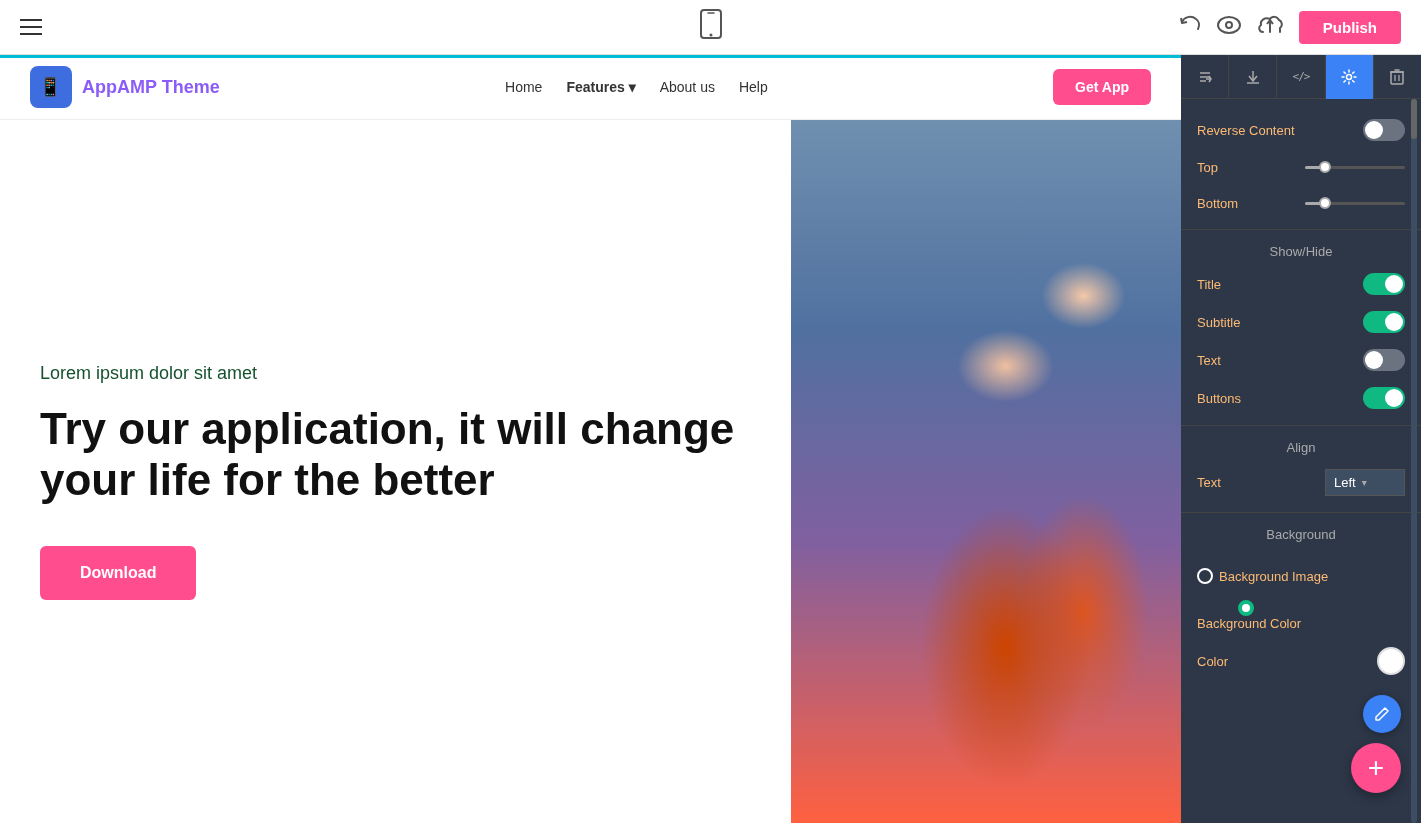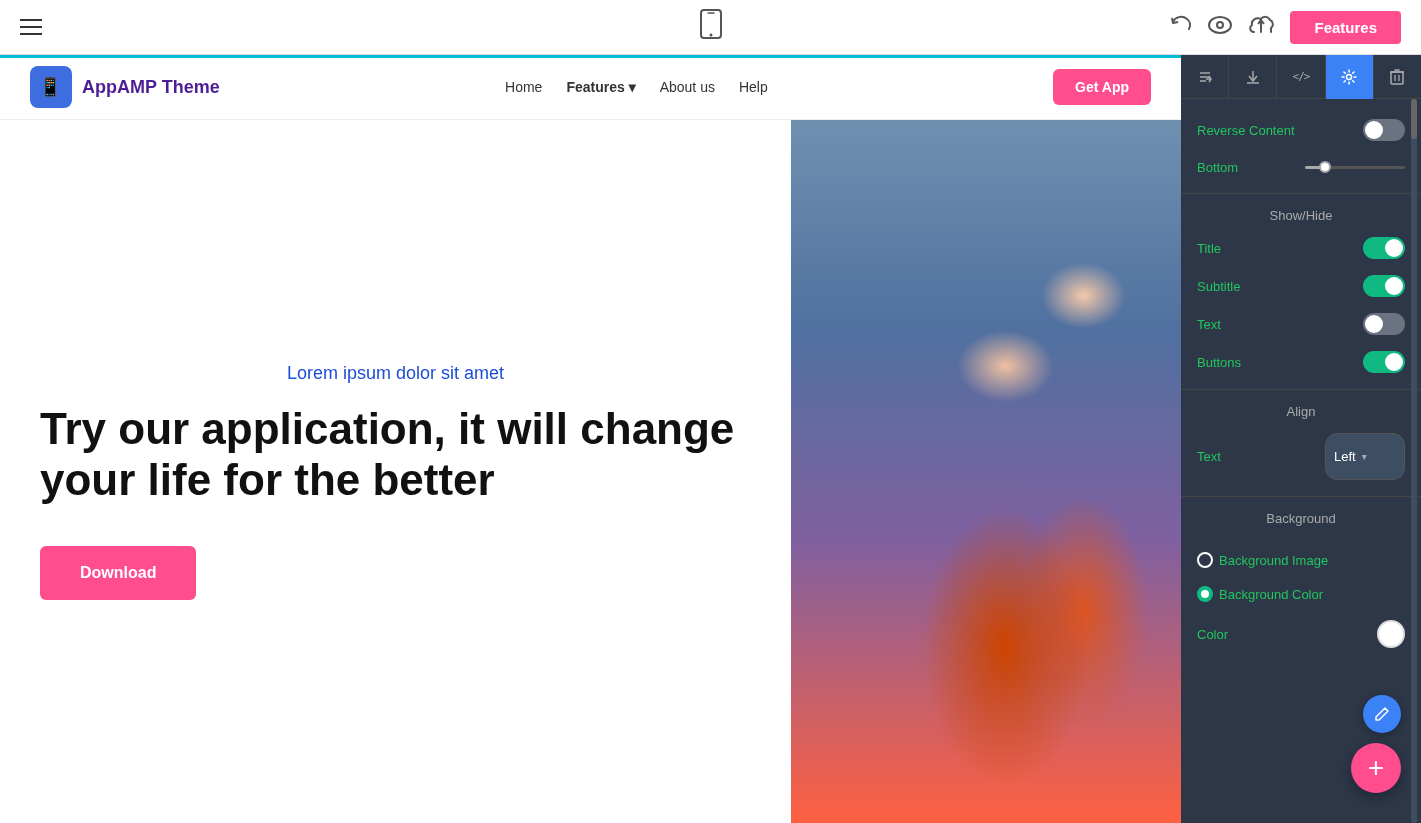--- a/index.html
+++ b/index.html
@@ -61,21 +61,21 @@
       border-bottom: 1px solid #eee;
     }
     .nav-logo { display: flex; align-items: center; gap: 10px; }
     .nav-logo-icon {
       width: 42px; height: 42px;
       background: #3d6ddf;
       border-radius: 8px;
       display: flex; align-items: center; justify-content: center;
       color: #fff; font-size: 18px;
     }
-    .nav-logo-text { font-size: 18px; font-weight: 600; color: #4c1d95; }
+    .nav-logo-text { font-size: 18px; font-weight: 600; color: #8b5cf6; }
     .nav-links { display: flex; align-items: center; gap: 24px; }
     .nav-link { font-size: 14px; color: #333; cursor: pointer; text-decoration: none; }
     .nav-link-features { display: flex; align-items: center; gap: 4px; font-weight: bold; }
     .nav-cta {
       background: #ff4d8d;
       color: #fff;
       border: none;
       border-radius: 6px;
       padding: 10px 22px;
       font-size: 14px;
@@ -90,23 +90,22 @@
     }
     .hero-left {
       flex: 1;
       padding: 60px 40px 40px 40px;
       display: flex;
       flex-direction: column;
       justify-content: center;
     }
     .hero-subtitle-text {
       font-size: 18px;
-      color: #1d4ed8;
+      color: #14532d;
       margin-bottom: 20px;
-      text-align: center;
     }
     .hero-title-text {
       font-size: 44px;
       font-weight: 900;
       color: #111;
       line-height: 1.15;
       margin-bottom: 40px;
     }
     .hero-buttons {
       display: flex;
@@ -192,21 +191,21 @@
 
     .panel-row {
       display: flex;
       align-items: center;
       justify-content: space-between;
       padding: 8px 16px;
       min-height: 36px;
     }
     .panel-label {
       font-size: 13px;
-      color: #22c55e;
+      color: #fdba74;
     }
     .panel-section-label {
       font-size: 13px;
       color: #aaa;
       text-align: center;
       padding: 6px 16px;
       display: block;
     }
 
     
@@ -266,24 +265,24 @@
     .panel-divider {
       height: 1px;
       background: #444;
       margin: 8px 0;
     }
 
     
     .panel-dropdown {
       background: #3d4e63;
       border: 1px solid #555;
-      border-radius: 12px;
+      border-radius: 0;
       color: #fff;
       font-size: 13px;
-      padding: 15px 8px;
+      padding: 5px 8px;
       display: flex;
       align-items: center;
       gap: 6px;
       cursor: pointer;
       min-width: 80px;
     }
     .panel-dropdown-arrow { font-size: 10px; color: #aaa; }
 
     
     .radio-circle {
@@ -401,21 +400,21 @@
         <circle cx="12" cy="9" r="3" stroke="#555" stroke-width="2" fill="none"></circle>
       </svg>
     </div>
     <div class="cloud-icon">
       <svg width="26" height="22" viewBox="0 0 26 22" fill="none">
         <path d="M6 18 C2 18 1 13 4 11 C3 6 8 3 13 5 C15 2 20 2 22 6 C25 7 26 12 23 14 L23 18" stroke="#555" stroke-width="2" fill="none" stroke-linecap="round"></path>
         <polyline points="16,10 13,6 10,10" fill="none" stroke="#555" stroke-width="2" stroke-linejoin="round"></polyline>
         <line x1="13" y1="6" x2="13" y2="18" stroke="#555" stroke-width="2" stroke-linecap="round"></line>
       </svg>
     </div>
-    <button class="publish-btn">Features</button>
+    <button class="publish-btn">Publish</button>
   </div>
 </div>
 
 <div class="main-area">
 
   <div class="preview-area">
     <div class="cyan-border"></div>
 
     <div class="preview-nav">
       <div class="nav-logo">
@@ -488,20 +487,29 @@
 
     <div class="panel-content">
 
       <div class="panel-row">
         <span class="panel-label">Reverse Content</span>
         <div class="toggle off">
           <div class="toggle-knob"></div>
         </div>
       </div>
 
+      <div class="panel-row">
+        <span class="panel-label">Top</span>
+        <div class="slider-container">
+          <div class="slider-track">
+            <div class="slider-fill slider-fill-gray" style="width: 20%"></div>
+            <div class="slider-thumb slider-thumb-gray" style="left: 20%"></div>
+          </div>
+        </div>
+      </div>
 
       <div class="panel-row">
         <span class="panel-label">Bottom</span>
         <div class="slider-container">
           <div class="slider-track">
             <div class="slider-fill slider-fill-gray" style="width: 20%"></div>
             <div class="slider-thumb slider-thumb-gray" style="left: 20%"></div>
           </div>
         </div>
       </div>
@@ -556,21 +564,21 @@
       <span class="panel-section-label">Background</span>
 
       <div class="panel-row">
         <div style="display:flex; align-items:center;margin-top:12px;">
           <div class="radio-circle"></div>
           <span class="panel-label">Background Image</span>
         </div>
       </div>
 
       <div class="panel-row">
-        <div style="display:flex; align-items:center;">
+        <div style="display:flex; align-items:center;flex-direction:column;">
           <div class="radio-circle checked"></div>
           <span class="panel-label">Background Color</span>
         </div>
       </div>
 
       <div class="panel-row">
         <span class="panel-label">Color</span>
         <div class="color-swatch" style="background: #ffffff;"></div>
       </div>
 

